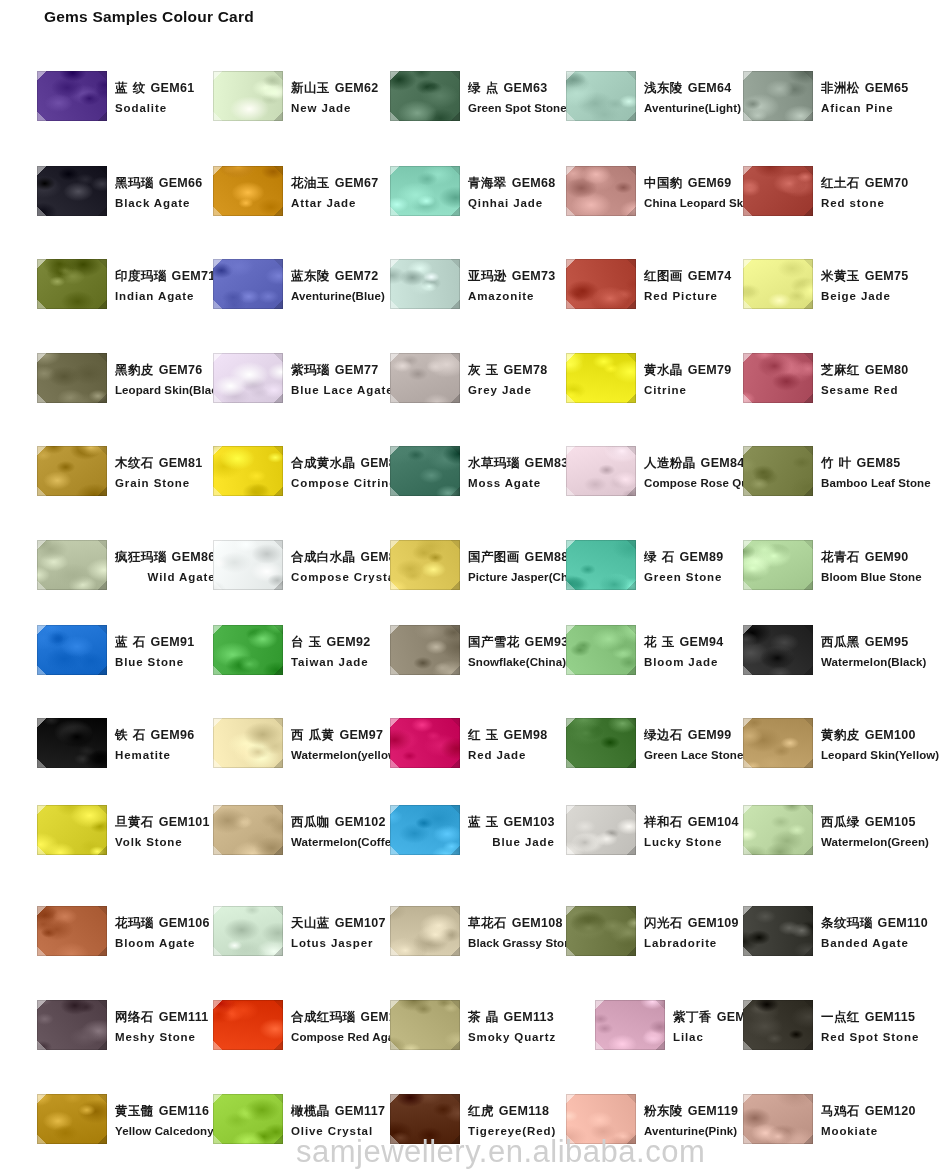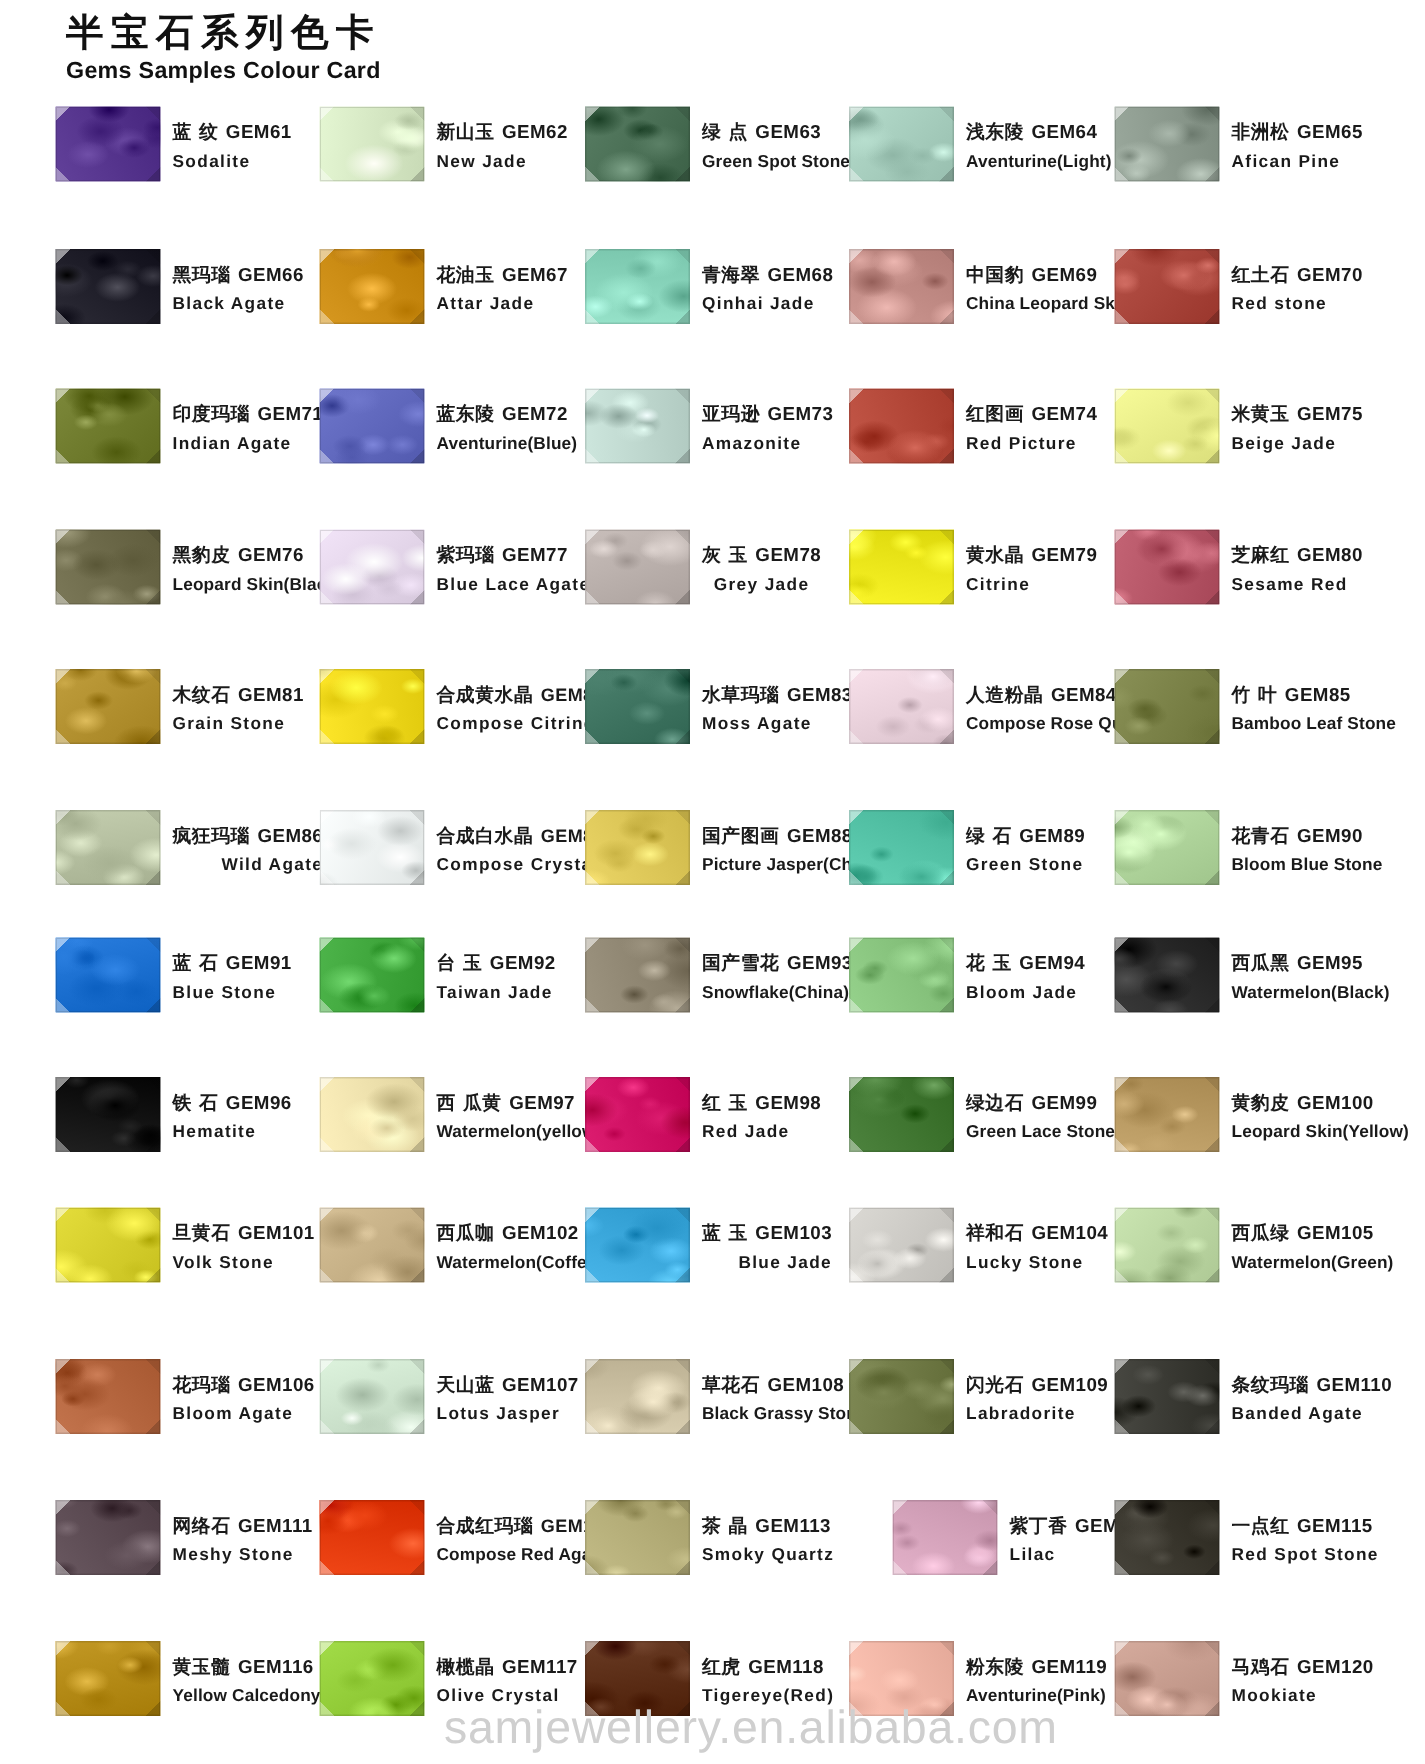--- a/index.html
+++ b/index.html
@@ -71,21 +71,20 @@
     position:absolute;left:296px;top:1134px;
     font-family:"Liberation Sans",sans-serif;
     font-size:31px;color:#cfcfcf;letter-spacing:.5px;
     white-space:nowrap;user-select:none;
   }
 </style>
 </head>
 <body>
 
 <div id="header">
-  <div id="title-cn">半宝石系列色卡</div>
   <div id="title-en">Gems Samples Colour Card</div>
 </div>
 
 <div id="grid">
     <div class="cell" style="left: 37px; top: 71px; width: 260px; height: 50px;">
       <div class="swatch" style="width: 70px; height: 50px;">
         <div class="face bevel" style="background: radial-gradient(21% 18.9% at 75% 55%, rgb(54, 21, 110) 0%, rgba(0, 0, 0, 0) 72%), radial-gradient(28% 25.2% at 31% 64%, rgb(112, 79, 168) 0%, rgba(0, 0, 0, 0) 72%), radial-gradient(32% 28.8% at 43% 33%, rgb(61, 28, 117) 0%, rgba(0, 0, 0, 0) 72%), radial-gradient(30% 27% at 68% 47%, rgb(107, 74, 163) 0%, rgba(0, 0, 0, 0) 72%), radial-gradient(27% 24.3% at 51% 4%, rgb(33, 0, 89) 0%, rgba(0, 0, 0, 0) 72%), radial-gradient(19% 17.1% at 97% 28%, rgb(53, 20, 109) 0%, rgba(0, 0, 0, 0) 72%), radial-gradient(22% 19.8% at 97% 42%, rgb(61, 28, 117) 0%, rgba(0, 0, 0, 0) 72%), linear-gradient(61deg, rgb(98, 65, 154), rgb(70, 37, 126)), rgb(84, 51, 140);"></div>
         <div class="frame"></div>
       </div>
       <div class="labels">
@@ -246,21 +245,21 @@
     <div class="cell" style="left: 213px; top: 353px; width: 260px; height: 50px;">
       <div class="swatch" style="width: 70px; height: 50px;">
         <div class="face bevel" style="background: radial-gradient(19% 17.1% at 66% 79%, rgb(212, 198, 218) 0%, rgba(0, 0, 0, 0) 72%), radial-gradient(33% 29.7% at 25% 66%, rgb(255, 255, 255) 0%, rgba(0, 0, 0, 0) 72%), radial-gradient(39% 35.1% at 52% 43%, rgb(255, 255, 255) 0%, rgba(0, 0, 0, 0) 72%), radial-gradient(25% 22.5% at 57% 62%, rgb(197, 183, 203) 0%, rgba(0, 0, 0, 0) 72%), radial-gradient(29% 26.1% at 32% 87%, rgb(208, 194, 214) 0%, rgba(0, 0, 0, 0) 72%), radial-gradient(25% 22.5% at 87% 74%, rgb(242, 228, 248) 0%, rgba(0, 0, 0, 0) 72%), radial-gradient(28% 25.2% at 98% 38%, rgb(255, 255, 255) 0%, rgba(0, 0, 0, 0) 72%), linear-gradient(141deg, rgb(242, 228, 248), rgb(214, 200, 220)), rgb(228, 214, 234);"></div>
         <div class="frame"></div>
       </div>
       <div class="labels">
         <div class="lbl-cn"><span>紫玛瑙</span><span class="code">GEM77</span></div>
         <div class="lbl-en">Blue Lace Agate</div>
       </div>
     </div>
-    <div class="cell" style="left: 390px; top: 353px; width: 260px; height: 50px; text-align: center;">
+    <div class="cell" style="left: 390px; top: 353px; width: 260px; height: 50px;">
       <div class="swatch" style="width: 70px; height: 50px;">
         <div class="face bevel" style="background: radial-gradient(19% 17.1% at 18% 26%, rgb(227, 217, 213) 0%, rgba(0, 0, 0, 0) 72%), radial-gradient(19% 17.1% at 65% 27%, rgb(221, 211, 207) 0%, rgba(0, 0, 0, 0) 72%), radial-gradient(40% 36% at 81% 23%, rgb(222, 212, 208) 0%, rgba(0, 0, 0, 0) 72%), radial-gradient(17% 15.3% at 29% 15%, rgb(173, 163, 159) 0%, rgba(0, 0, 0, 0) 72%), radial-gradient(20% 18% at 40% 42%, rgb(159, 149, 145) 0%, rgba(0, 0, 0, 0) 72%), radial-gradient(16% 14.4% at 9% 26%, rgb(202, 192, 188) 0%, rgba(0, 0, 0, 0) 72%), radial-gradient(27% 24.3% at 67% 99%, rgb(209, 199, 195) 0%, rgba(0, 0, 0, 0) 72%), linear-gradient(159deg, rgb(200, 190, 186), rgb(172, 162, 158)), rgb(186, 176, 172);"></div>
         <div class="frame"></div>
       </div>
       <div class="labels">
         <div class="lbl-cn"><span>灰 玉</span><span class="code">GEM78</span></div>
         <div class="lbl-en">Grey Jade</div>
       </div>
     </div>
     <div class="cell" style="left: 566px; top: 353px; width: 260px; height: 50px;">

